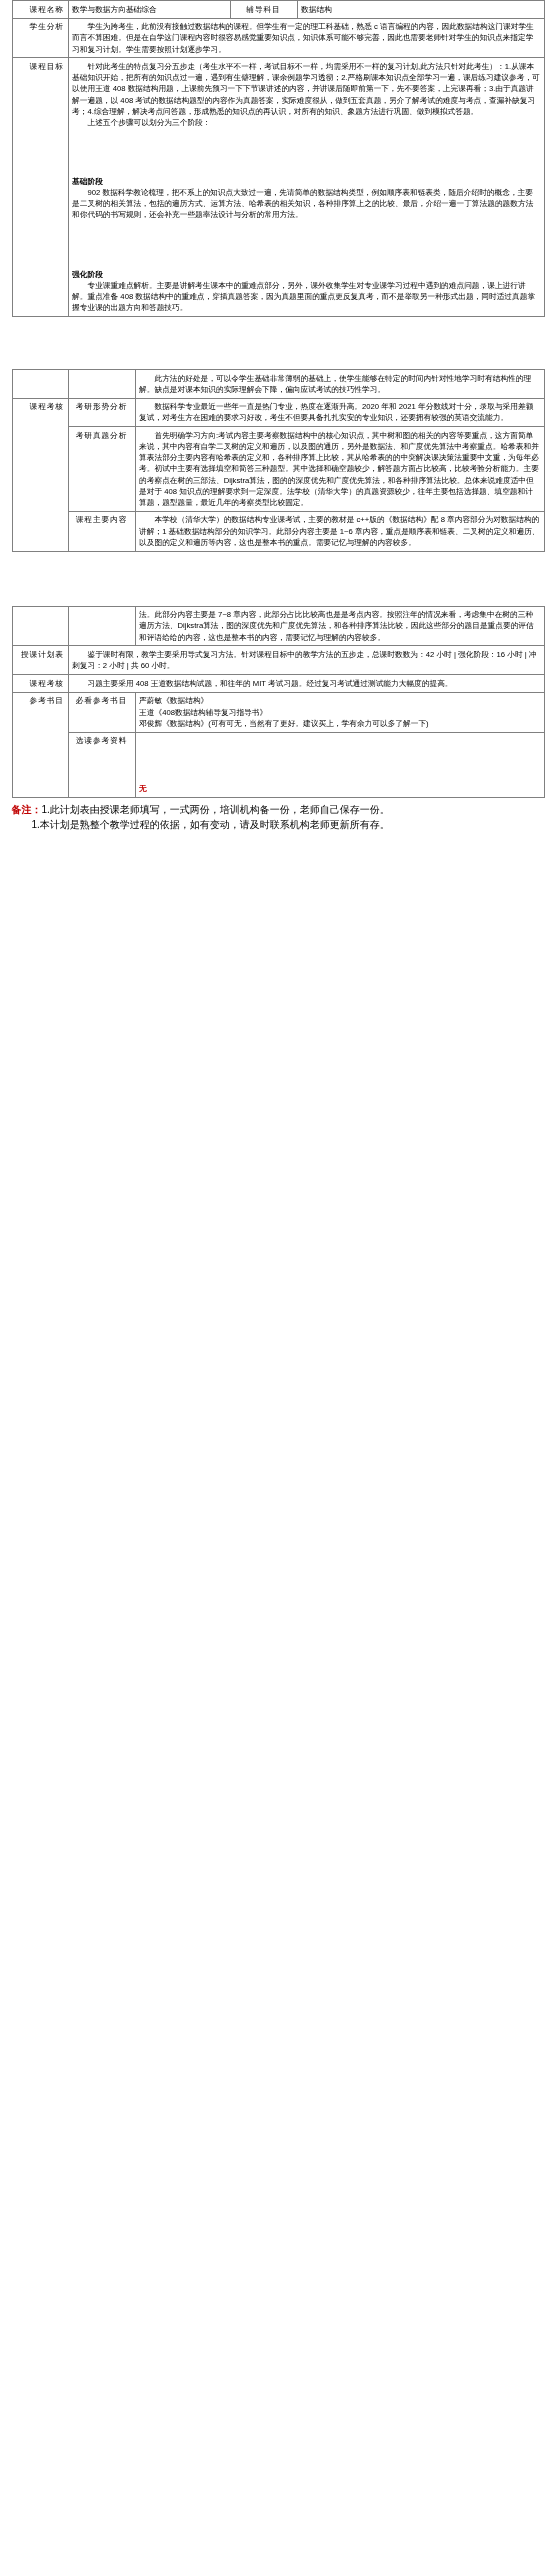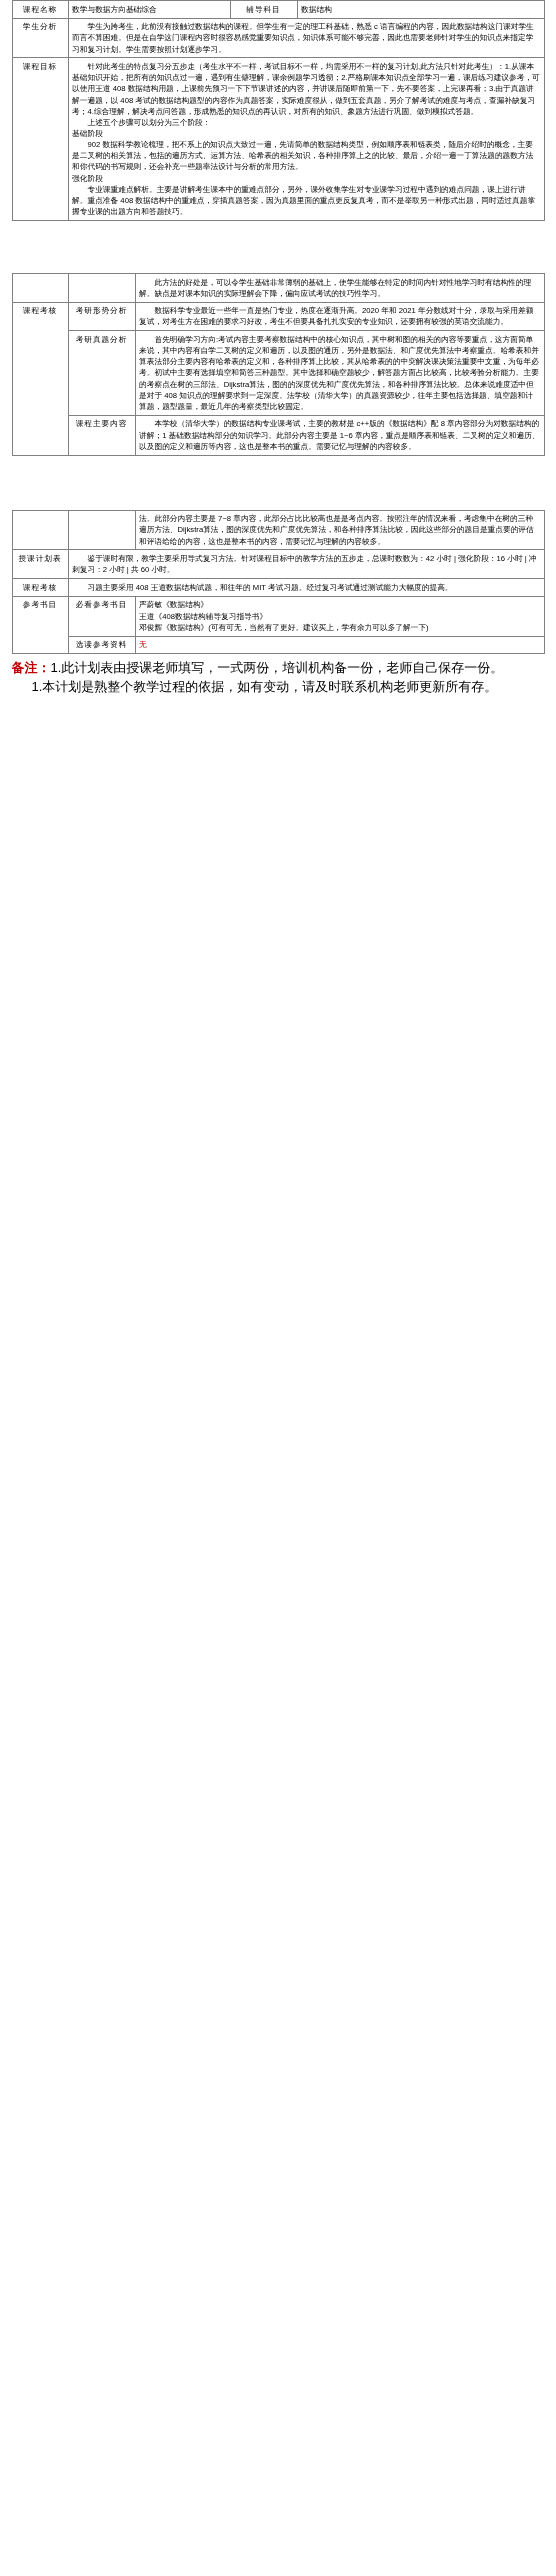--- a/index.html
+++ b/index.html
@@ -31,56 +31,57 @@
   }
   table.plan td {
     border: 0.9px solid #808080;
     vertical-align: top;
     font-size: 7.7px;
     line-height: 1.45;
     padding: 2.7px 3.6px;
   }
   td.label {
     width: 56px;
-    text-align: center;
+    text-align: right;
     vertical-align: middle;
     font-weight: normal;
     letter-spacing: 0.9px;
   }
   td.sublabel {
     width: 67px;
     text-align: center;
     vertical-align: middle;
     letter-spacing: 0.9px;
   }
   td.val {
     vertical-align: middle;
   }
   .indent {
     text-indent: 2em;
   }
   .bold {
-    font-weight: normal;
+    font-weight: bold;
+    margin-top: 48px;
   }
   .red {
     color: #c00000;
   }
   .gap {
     height: 52px;
   }
   .gap-big {
     height: 54px;
   }
   p {
     margin: 0;
   }
   .note {
     width: 533px;
     margin: 3.6px auto 0 auto;
-    font-size: 13px;
+    font-size: 10px;
     line-height: 1.5;
     color: #c00000;
   }
   .note .lead {
     color: #c00000;
     font-weight: bold;
   }
   .note-body {
     color: #000;
   }

